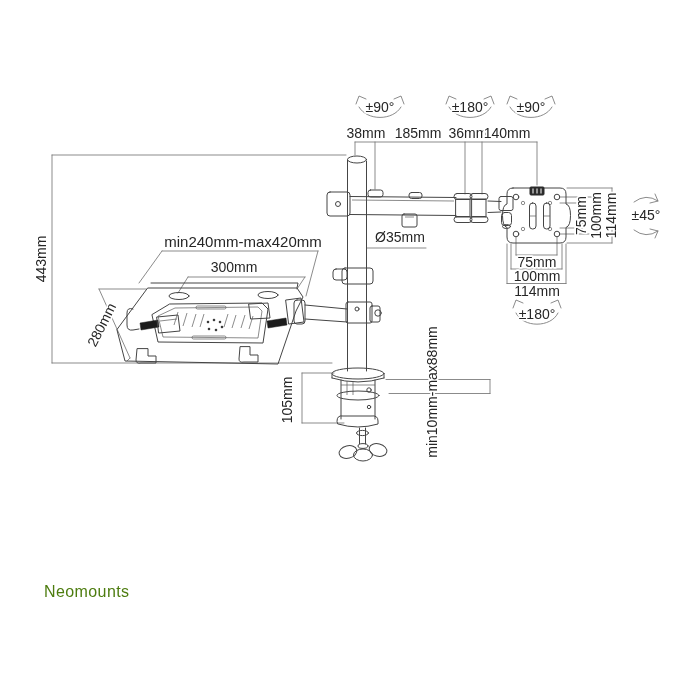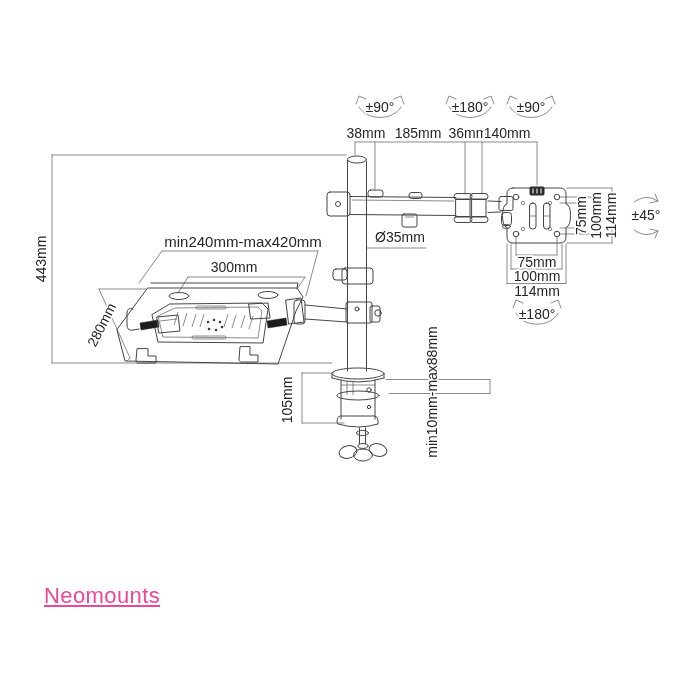--- a/index.html
+++ b/index.html
@@ -19,23 +19,22 @@
   
   .dim{stroke:#767676;stroke-width:.85;fill:none;stroke-linecap:round;}
   
   .lbl{
     font-size:14px;fill:#262626;
     paint-order:stroke;stroke:#ffffff;stroke-width:3.5px;stroke-linejoin:round;
   }
   .lblLong{font-size:15px;}
   .logo{
     position:absolute;left:44px;top:583px;
-    font-size:22px;font-weight:500;letter-spacing:.4px;
-    color:#ec4899;
-    text-decoration:underline;
+    font-size:16px;font-weight:500;letter-spacing:.4px;
+    color:#4d7c0f;
   }
 </style>
 </head>
 <body>
 
 <div class="canvas">
 <svg width="700" height="700" viewBox="0 0 700 700">
 
   <g>
 

